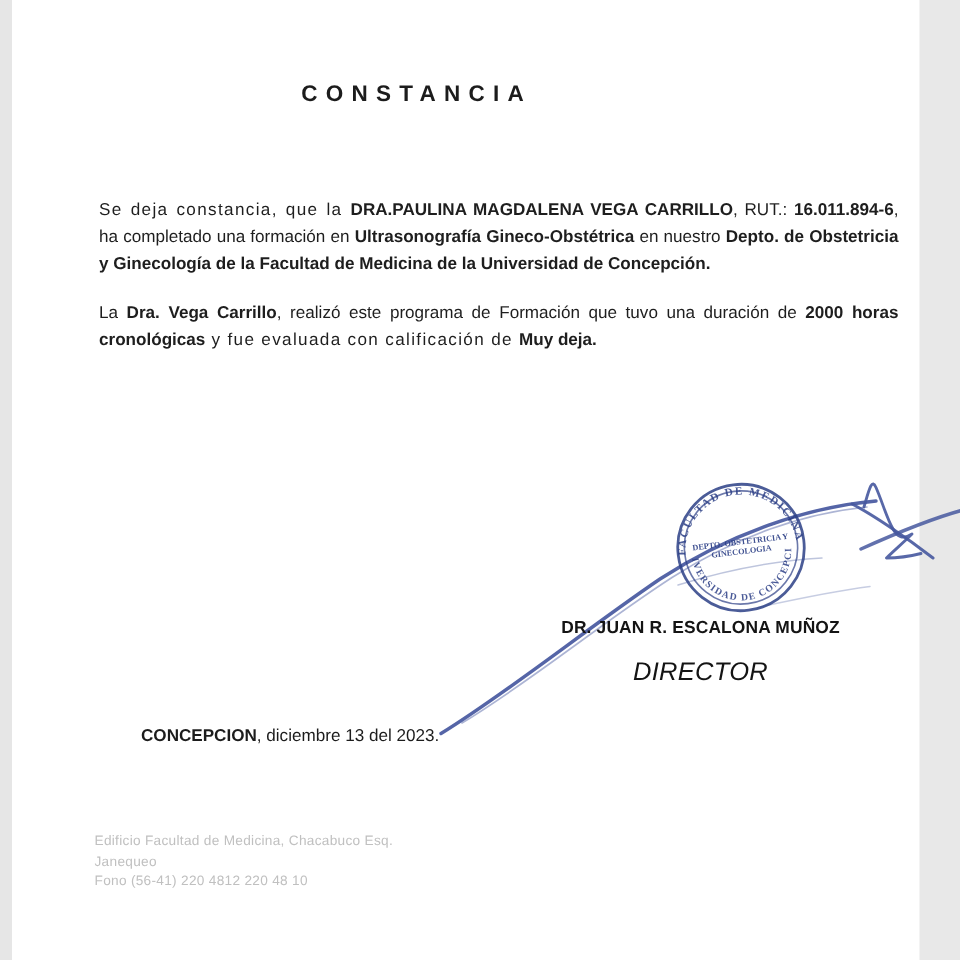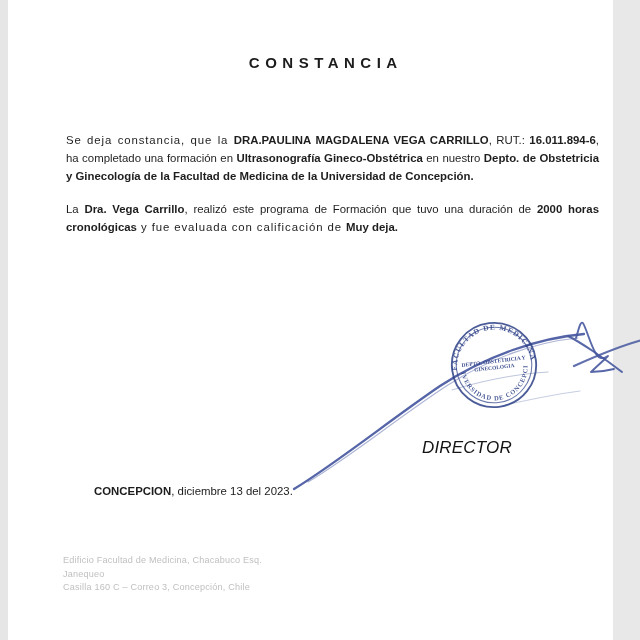--- a/index.html
+++ b/index.html
@@ -43,21 +43,20 @@
     position: absolute;
     left: 0;
     top: 54px;
     width: 534px;
     text-align: center;
     font-size: 15px;
     font-weight: bold;
     letter-spacing: 5.5px;
     color: #1c1c1c;
     text-indent: 5.5px;
-    padding-left: 48px;
   }
 
   
   .body-block {
     position: absolute;
     left: 58px;
     width: 533px;
     color: #1e1e1e;
     font-size: 11.4px;
     line-height: 18px;
@@ -182,25 +181,26 @@
         <textPath href="#arcTop" startOffset="50%" text-anchor="middle">FACULTAD DE MEDICINA</textPath>
       </text>
       <text font-family="'Liberation Serif', serif" font-size="6.6" font-weight="bold" fill="#2c3f86" letter-spacing="0.9" opacity="0.85">
         <textPath href="#arcBottom" startOffset="50%" text-anchor="middle">UNIVERSIDAD DE CONCEPCION</textPath>
       </text>
       <text x="50" y="48" text-anchor="middle" font-family="'Liberation Serif', serif" font-size="5.6" font-weight="bold" fill="#2c3f86" opacity="0.9">DEPTO. OBSTETRICIA Y</text>
       <text x="50" y="54.5" text-anchor="middle" font-family="'Liberation Serif', serif" font-size="5.6" font-weight="bold" fill="#2c3f86" opacity="0.9">GINECOLOGIA</text>
     </g>
   </svg>
 
+  <div class="sig-caption" id="sig-name">DR. JUAN R. ESCALONA MUÑOZ</div>
   <div class="sig-caption" id="sig-role">DIRECTOR</div>
 
   <div id="date-line">
     <b>CONCEPCION</b><span>, diciembre 13 del 2023.</span>
   </div>
 
   <div id="footer">
     <div>Edificio Facultad de Medicina, Chacabuco Esq.</div>
     <div>Janequeo</div>
-    <div>Casilla 160 C – Correo 3, Concepción, Chile</div>
+    <div>Fono (56-41) 220 4812 220 48 10</div>
   </div>
 
 </div>
 
 </body></html>

